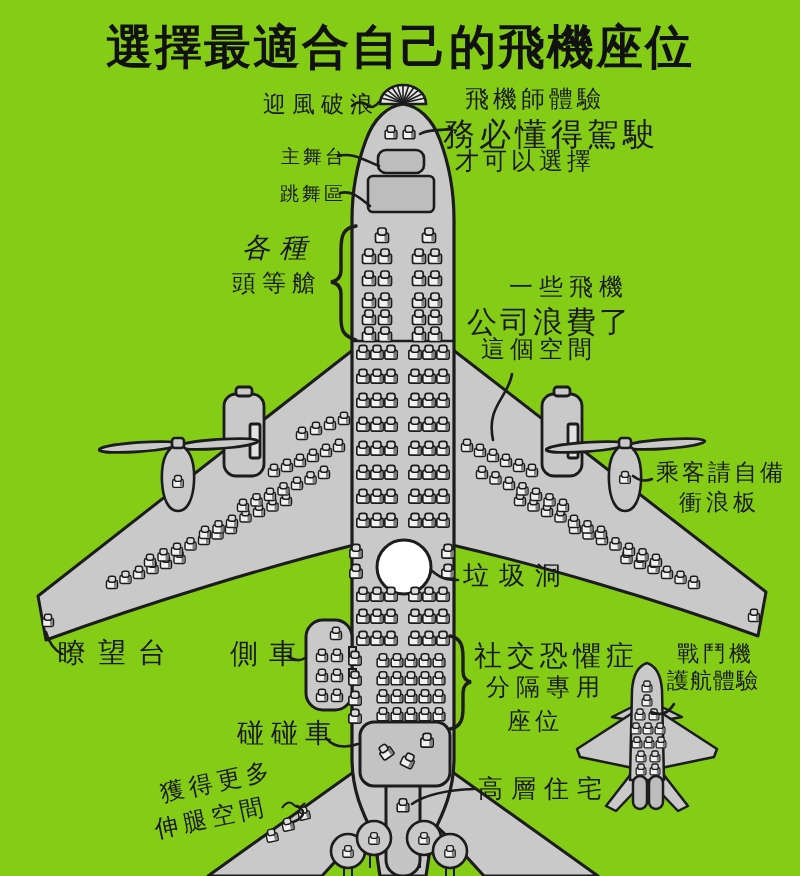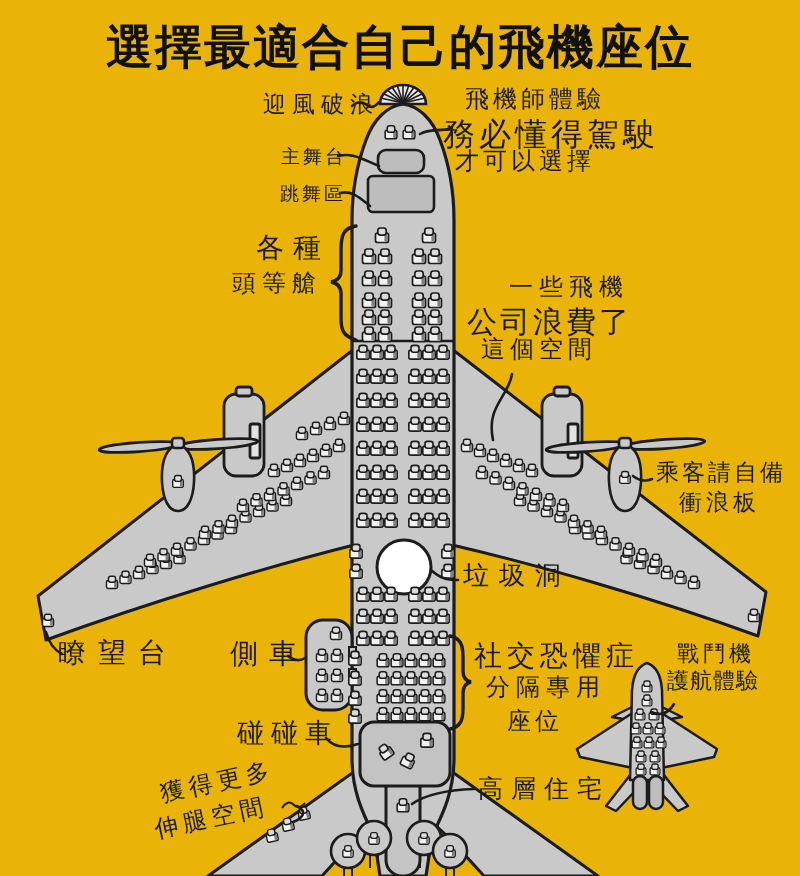--- a/index.html
+++ b/index.html
@@ -1,17 +1,17 @@
 <!DOCTYPE html>
 <html><head>
 <meta charset="utf-8">
 <style>
   html,body{margin:0;padding:0;background:#ffffff;width:800px;height:876px;overflow:hidden;
     font-family:"DejaVu Sans","Liberation Sans",sans-serif;color:#1a1a1a;}
-  #stage{position:relative;width:800px;height:876px;background:#eab308;}
+  #stage{position:relative;width:800px;height:876px;background:#84cc16;}
   #drawing{position:absolute;left:0;top:0;}
   .lbl{position:absolute;white-space:nowrap;color:#1a1a1a;line-height:1.05;}
   #title{position:absolute;left:0;top:16px;width:800px;text-align:center;
     font-size:47px;font-weight:700;letter-spacing:2px;color:#111;}
   .tilt{transform:rotate(-12deg);transform-origin:left top;}
 </style>
 </head>
 <body>
 
 <div id="stage">
@@ -368,21 +368,21 @@
 
 <div class="lbl" style="left:243px;top:92px;font-size:23px;letter-spacing:6px;margin-left:20px;">迎風破浪</div>
 
 <div class="lbl" style="left:465px;top:87px;font-size:24px;letter-spacing:4px;">飛機師體驗</div>
 <div class="lbl" style="left:443px;top:118px;font-size:32px;letter-spacing:4px;">務必懂得駕駛</div>
 <div class="lbl" style="left:455px;top:149px;font-size:24px;letter-spacing:4px;">才可以選擇</div>
 
 <div class="lbl" style="left:281px;top:147px;font-size:19px;letter-spacing:3px;">主舞台</div>
 <div class="lbl" style="left:280px;top:184px;font-size:19px;letter-spacing:3px;">跳舞區</div>
 
-<div class="lbl" style="left:256px;top:233px;font-size:28px;letter-spacing:9px;">各種</div>
+<div class="lbl" style="left:242px;top:233px;font-size:28px;letter-spacing:9px;font-style:italic;">各種</div>
 <div class="lbl" style="left:232px;top:271px;font-size:24px;letter-spacing:6px;">頭等艙</div>
 
 <div class="lbl" style="left:481px;top:275px;font-size:24px;letter-spacing:6px;margin-left:28px;">一些飛機</div>
 <div class="lbl" style="left:467px;top:306px;font-size:30px;letter-spacing:3px;">公司浪費了</div>
 <div class="lbl" style="left:481px;top:337px;font-size:24px;letter-spacing:5px;">這個空間</div>
 
 <div class="lbl" style="left:656px;top:460px;font-size:23px;letter-spacing:3px;">乘客請自備</div>
 <div class="lbl" style="left:679px;top:490px;font-size:23px;letter-spacing:4px;">衝浪板</div>
 
 <div class="lbl" style="left:463px;top:562px;font-size:26px;letter-spacing:10px;">垃圾洞</div>

